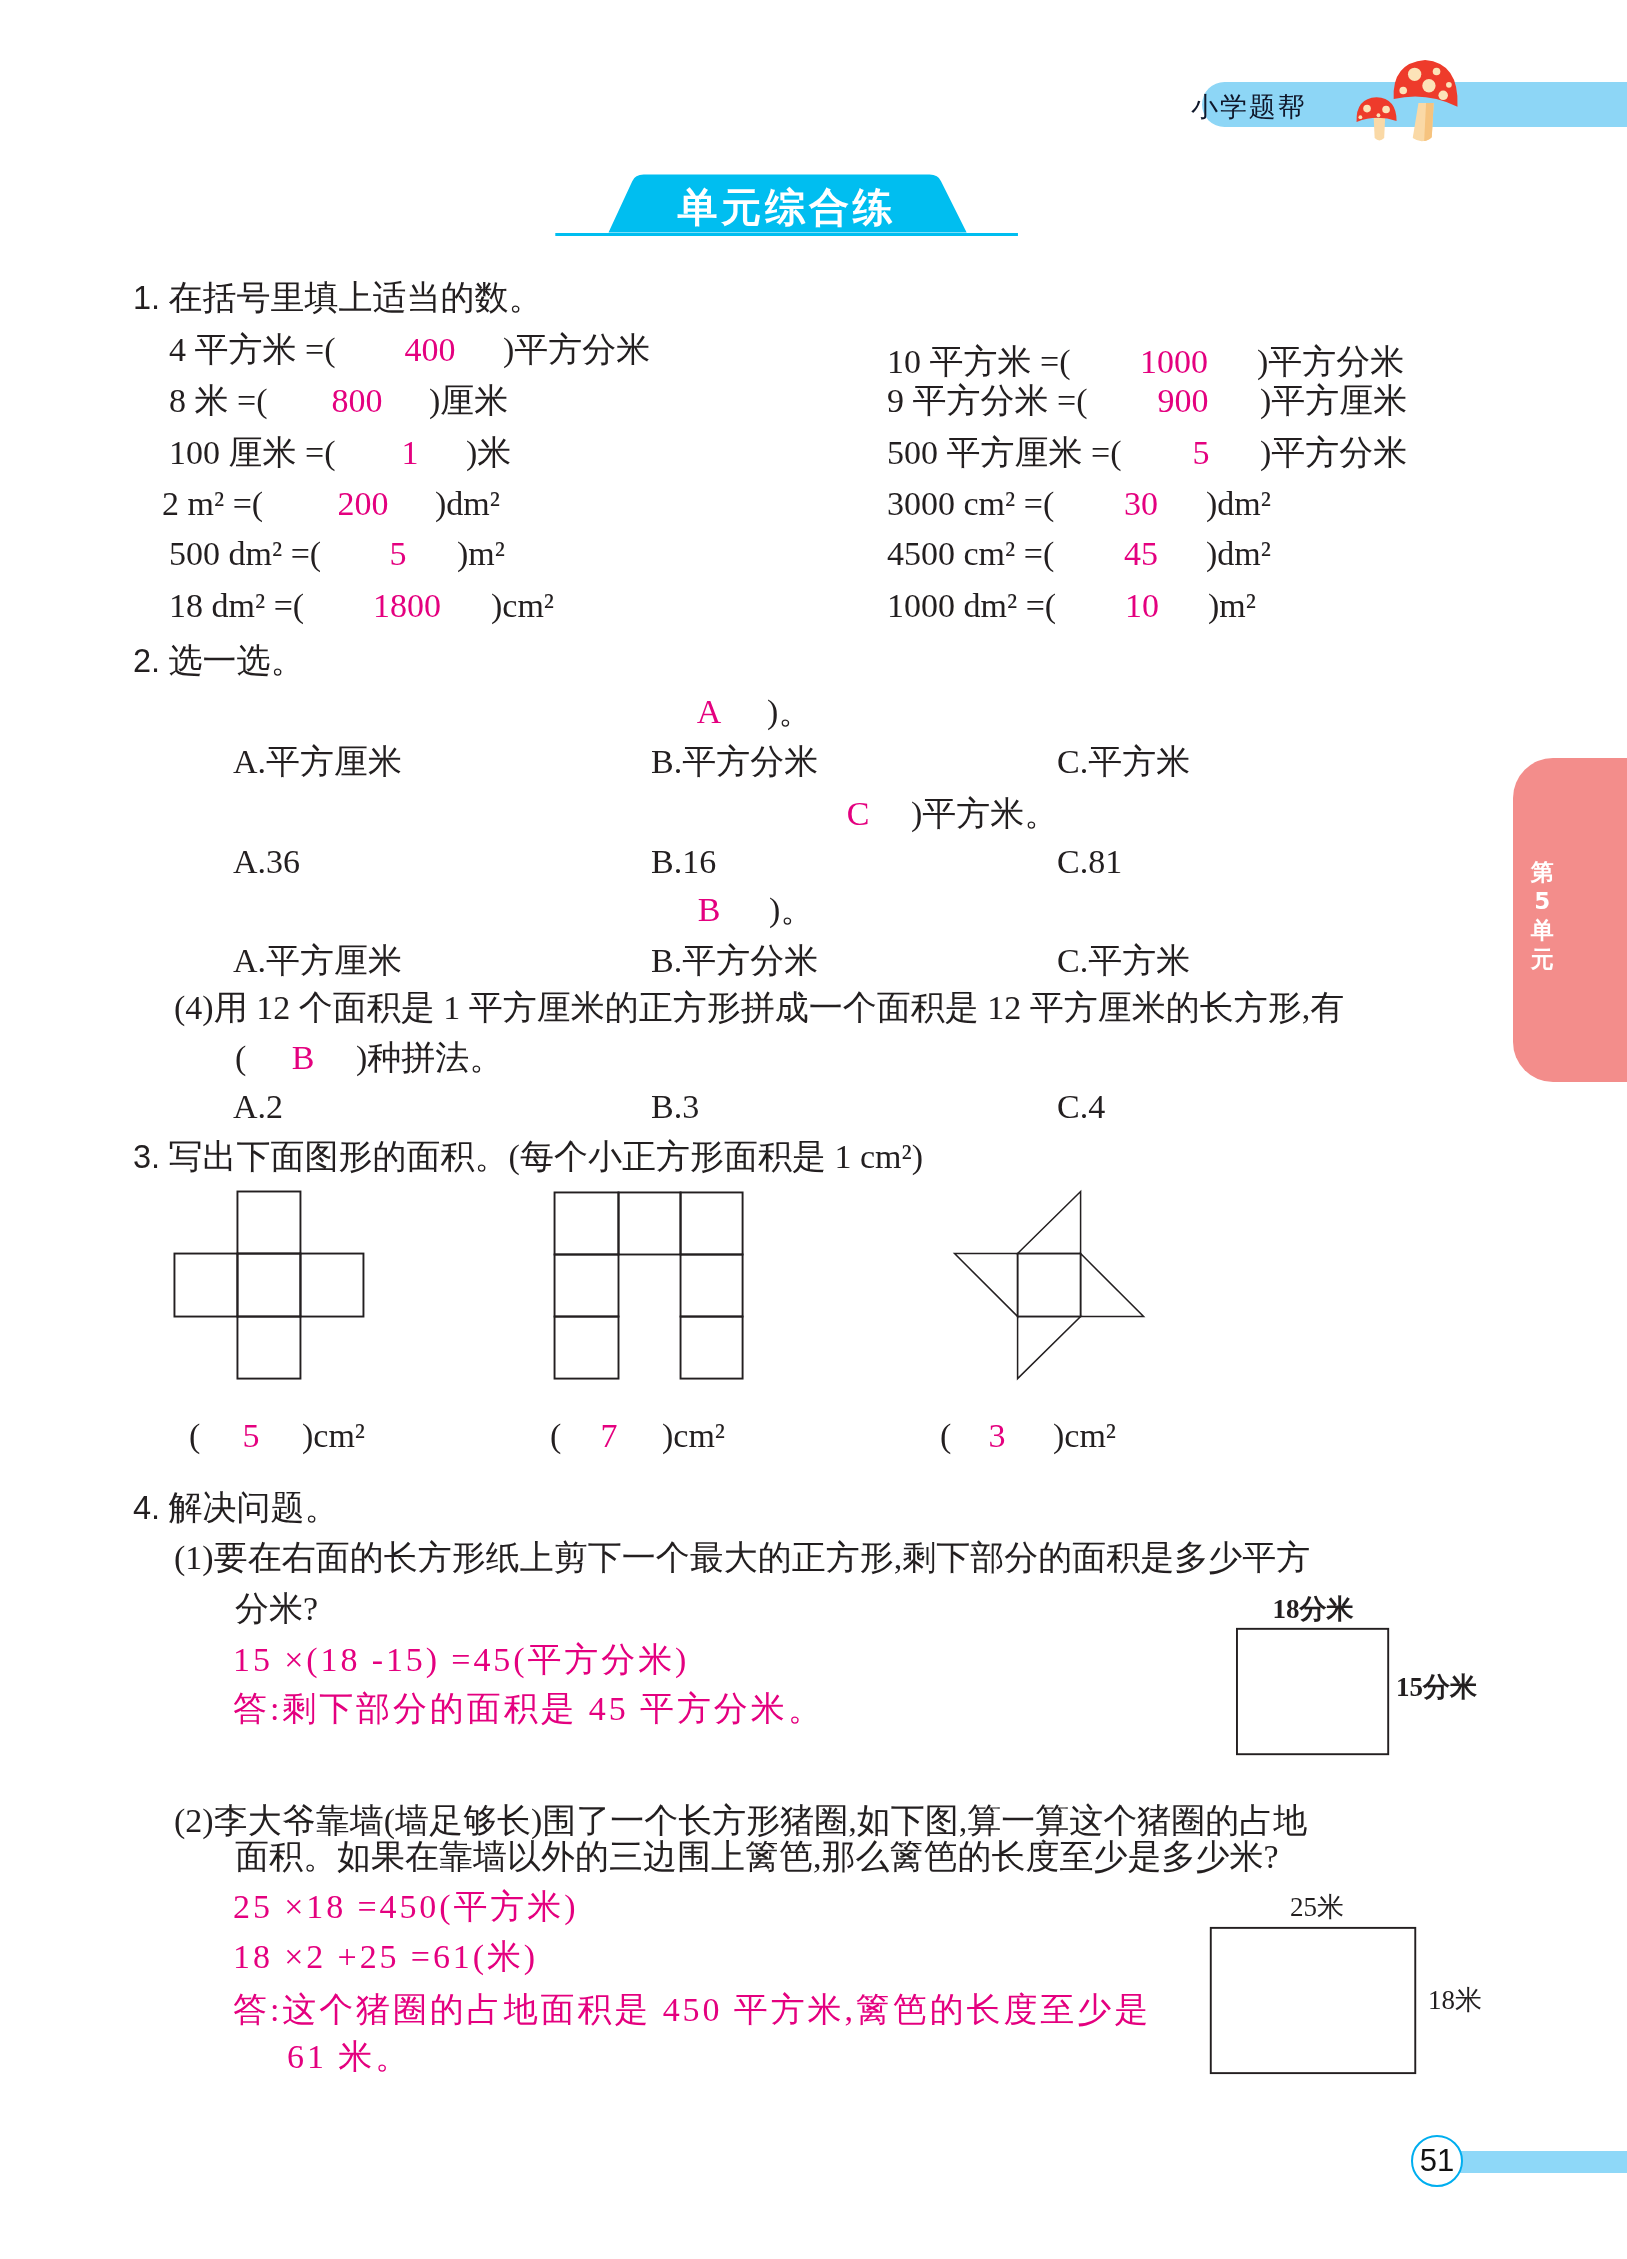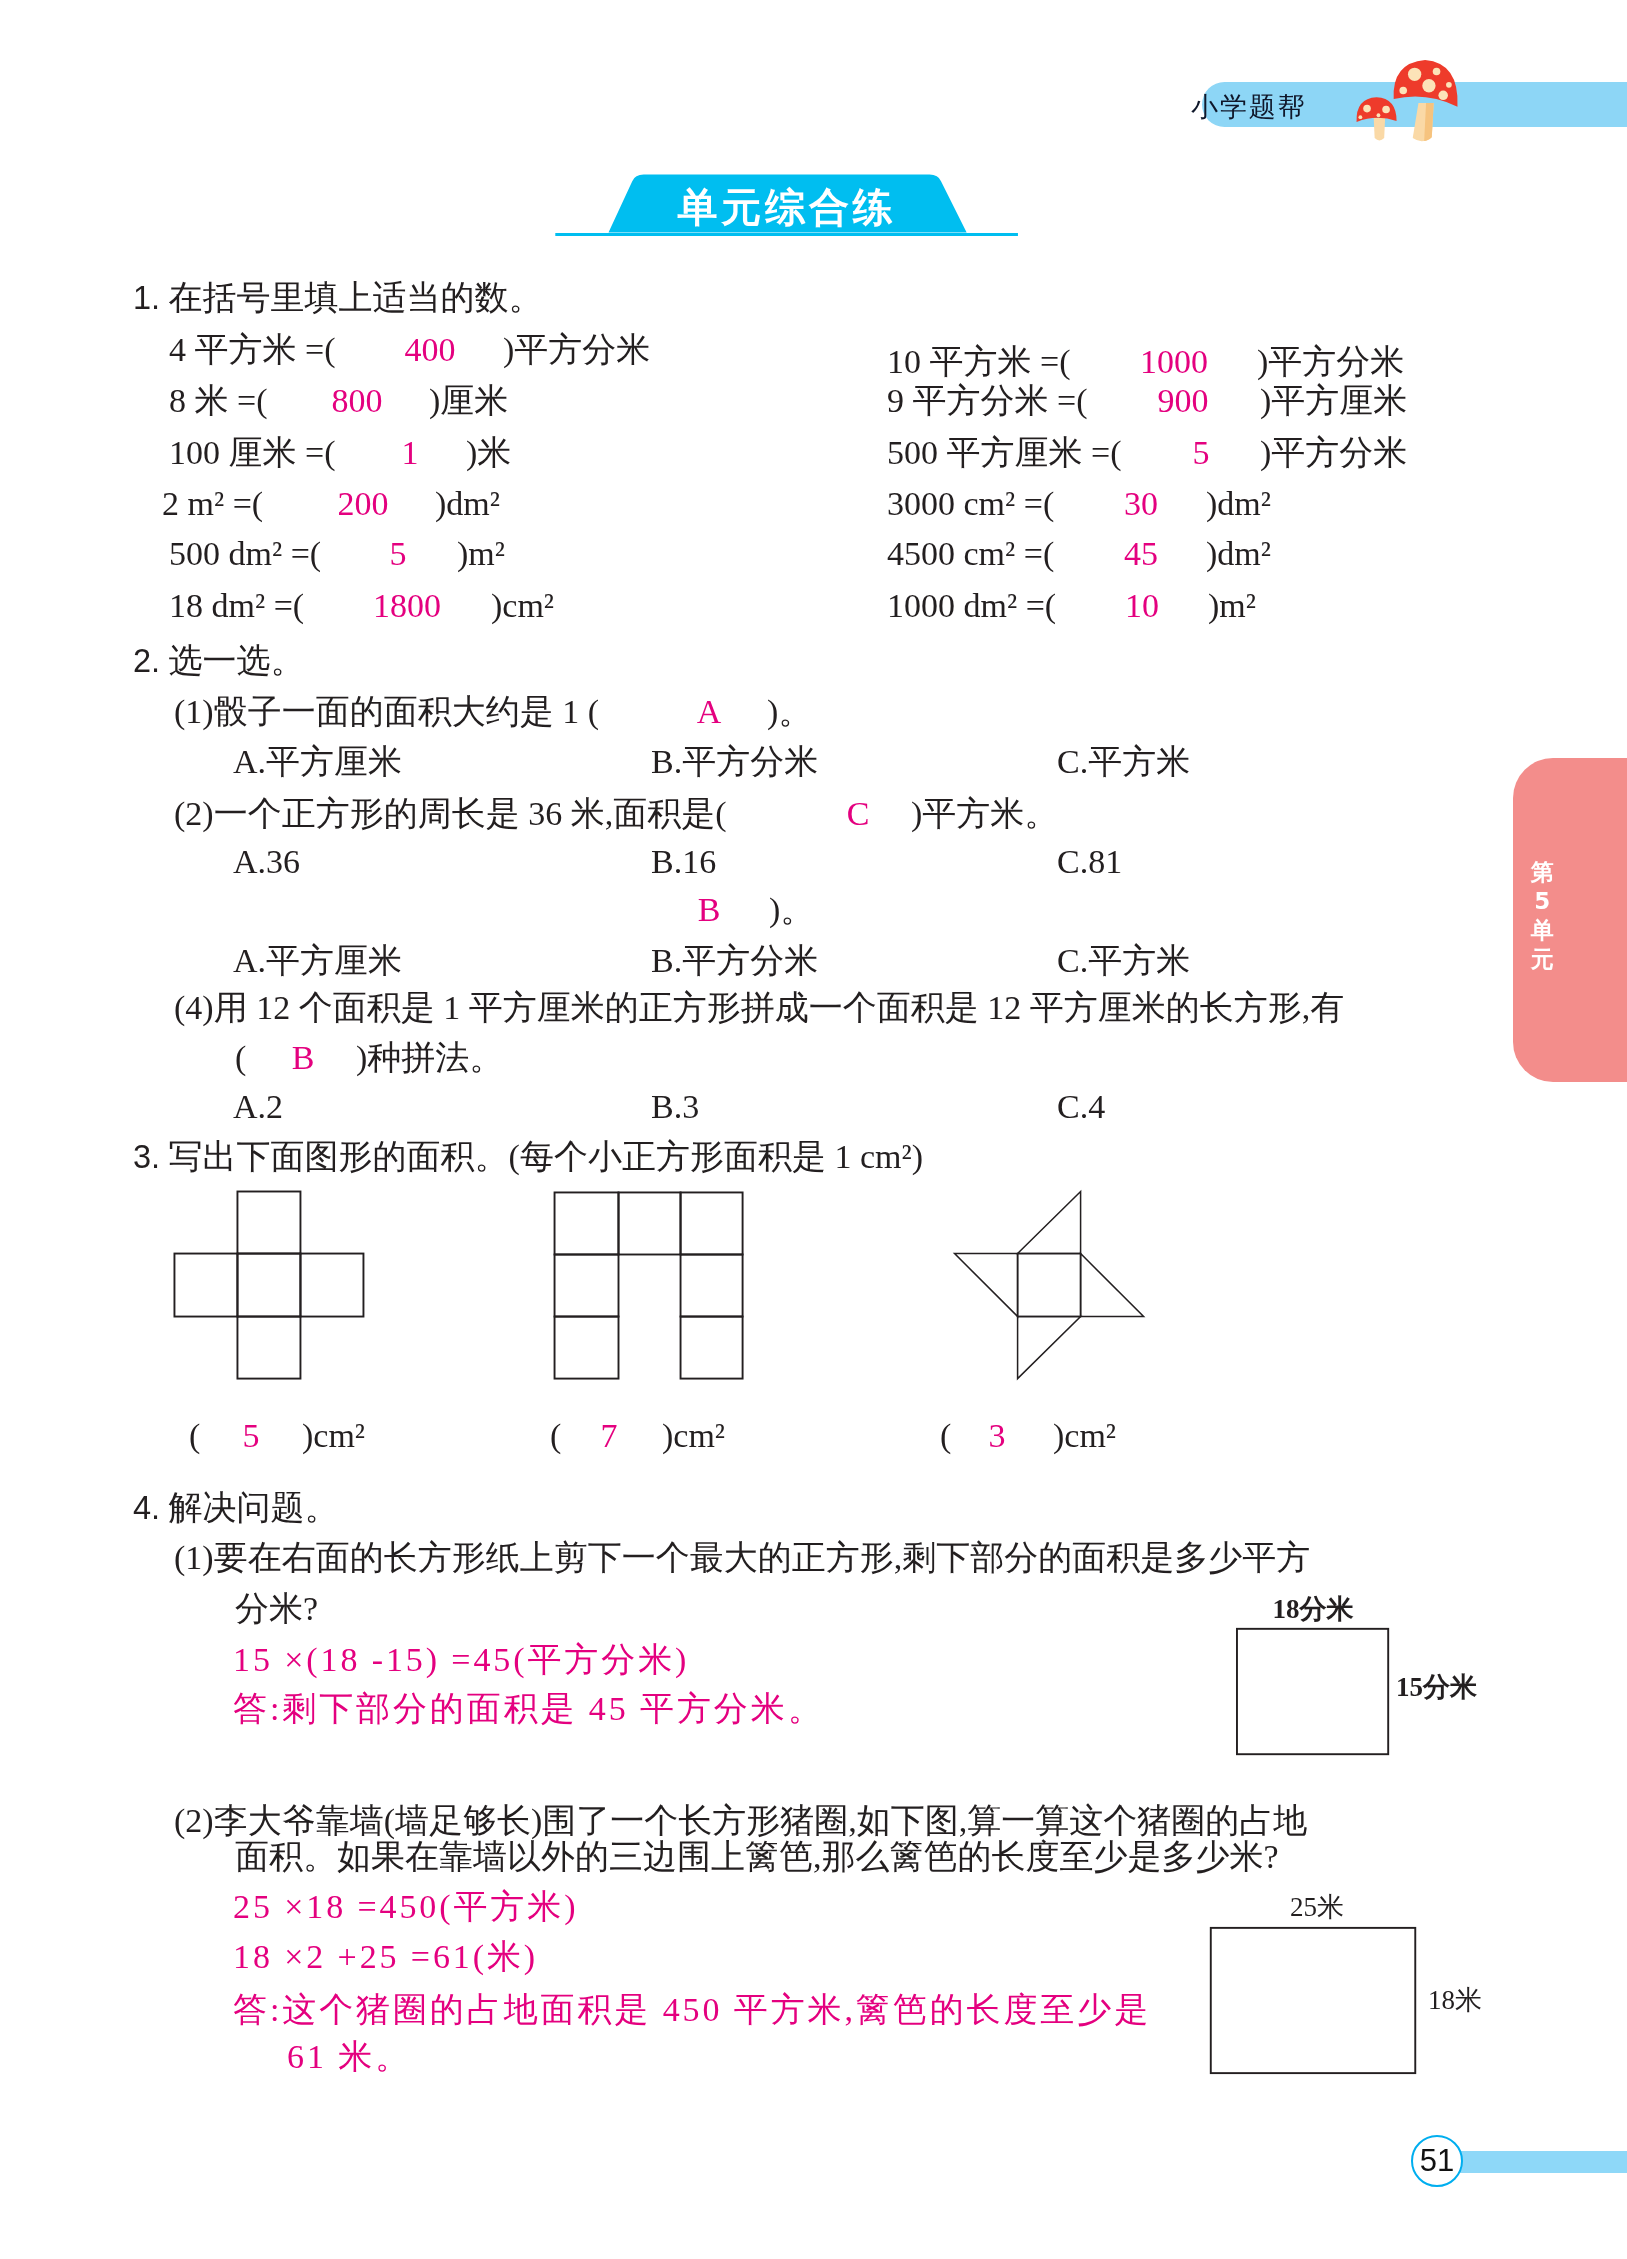--- a/index.html
+++ b/index.html
@@ -152,32 +152,30 @@
   <span class="ans" style="left:1075px">10</span>
   <span style="left:1208px">)m²</span>
 </div>
 
 <div class="t" style="left:133px; top:640px;">
   <span class="qnum">2.</span>
   <span>选一选。</span>
 </div>
 
 <div class="row" style="top:691px;">
-  <span style="left:174px">(1)骰子一面的面积大约是 1 (</span>
   <span class="ans" style="left:642px">A</span>
   <span style="left:767px">)。</span>
 </div>
 <div class="row" style="top:741px;">
   <span style="left:233px">A.平方厘米</span>
   <span style="left:651px">B.平方分米</span>
   <span style="left:1057px">C.平方米</span>
 </div>
 
 <div class="row" style="top:793px;">
-  <span style="left:174px">(2)一个正方形的周长是 36 米,面积是(</span>
   <span class="ans" style="left:791px">C</span>
   <span style="left:911px">)平方米。</span>
 </div>
 <div class="row" style="top:841px;">
   <span style="left:233px">A.36</span>
   <span style="left:651px">B.16</span>
   <span style="left:1057px">C.81</span>
 </div>
 
 <div class="row" style="top:889px;">

